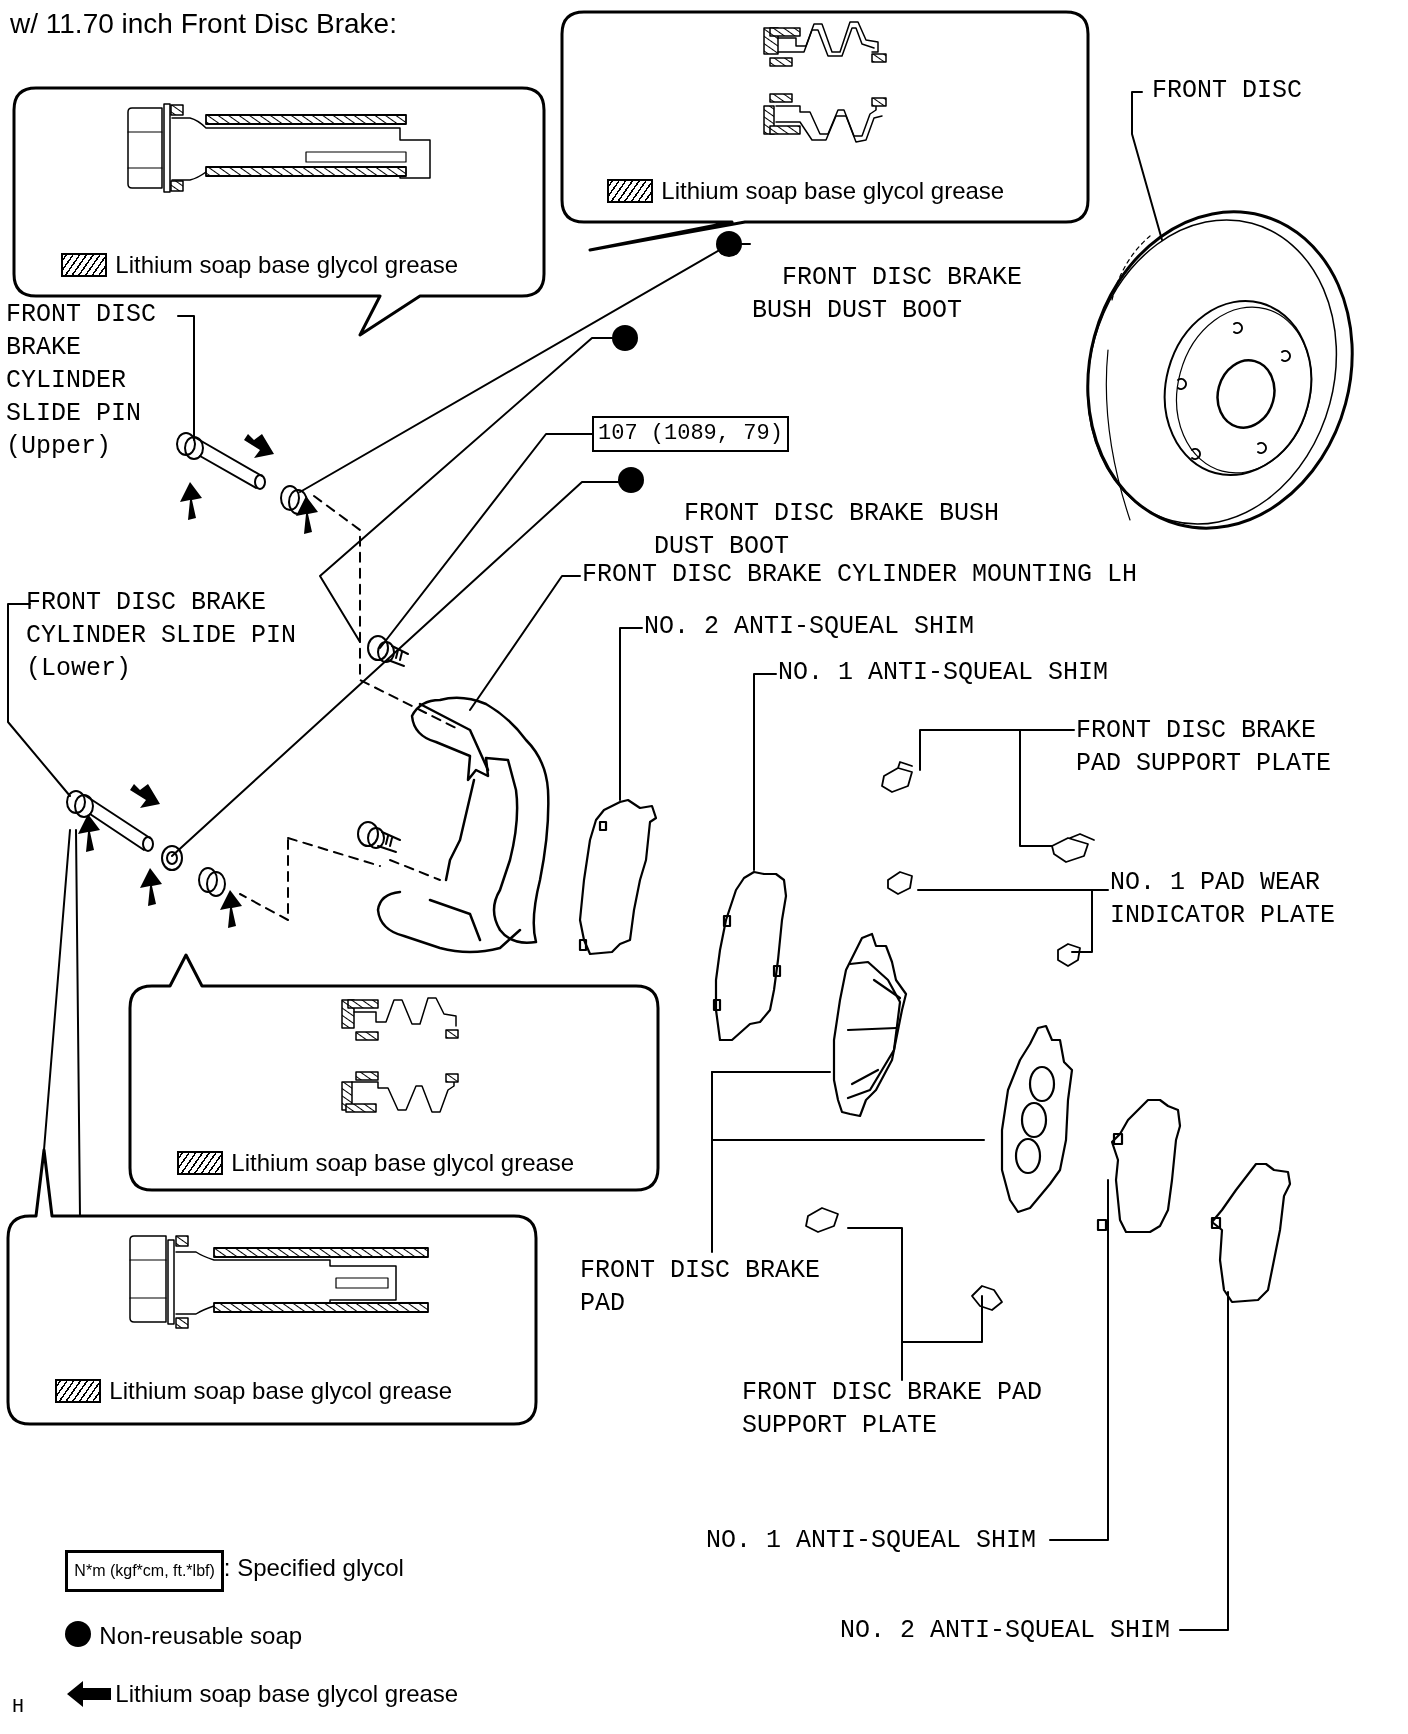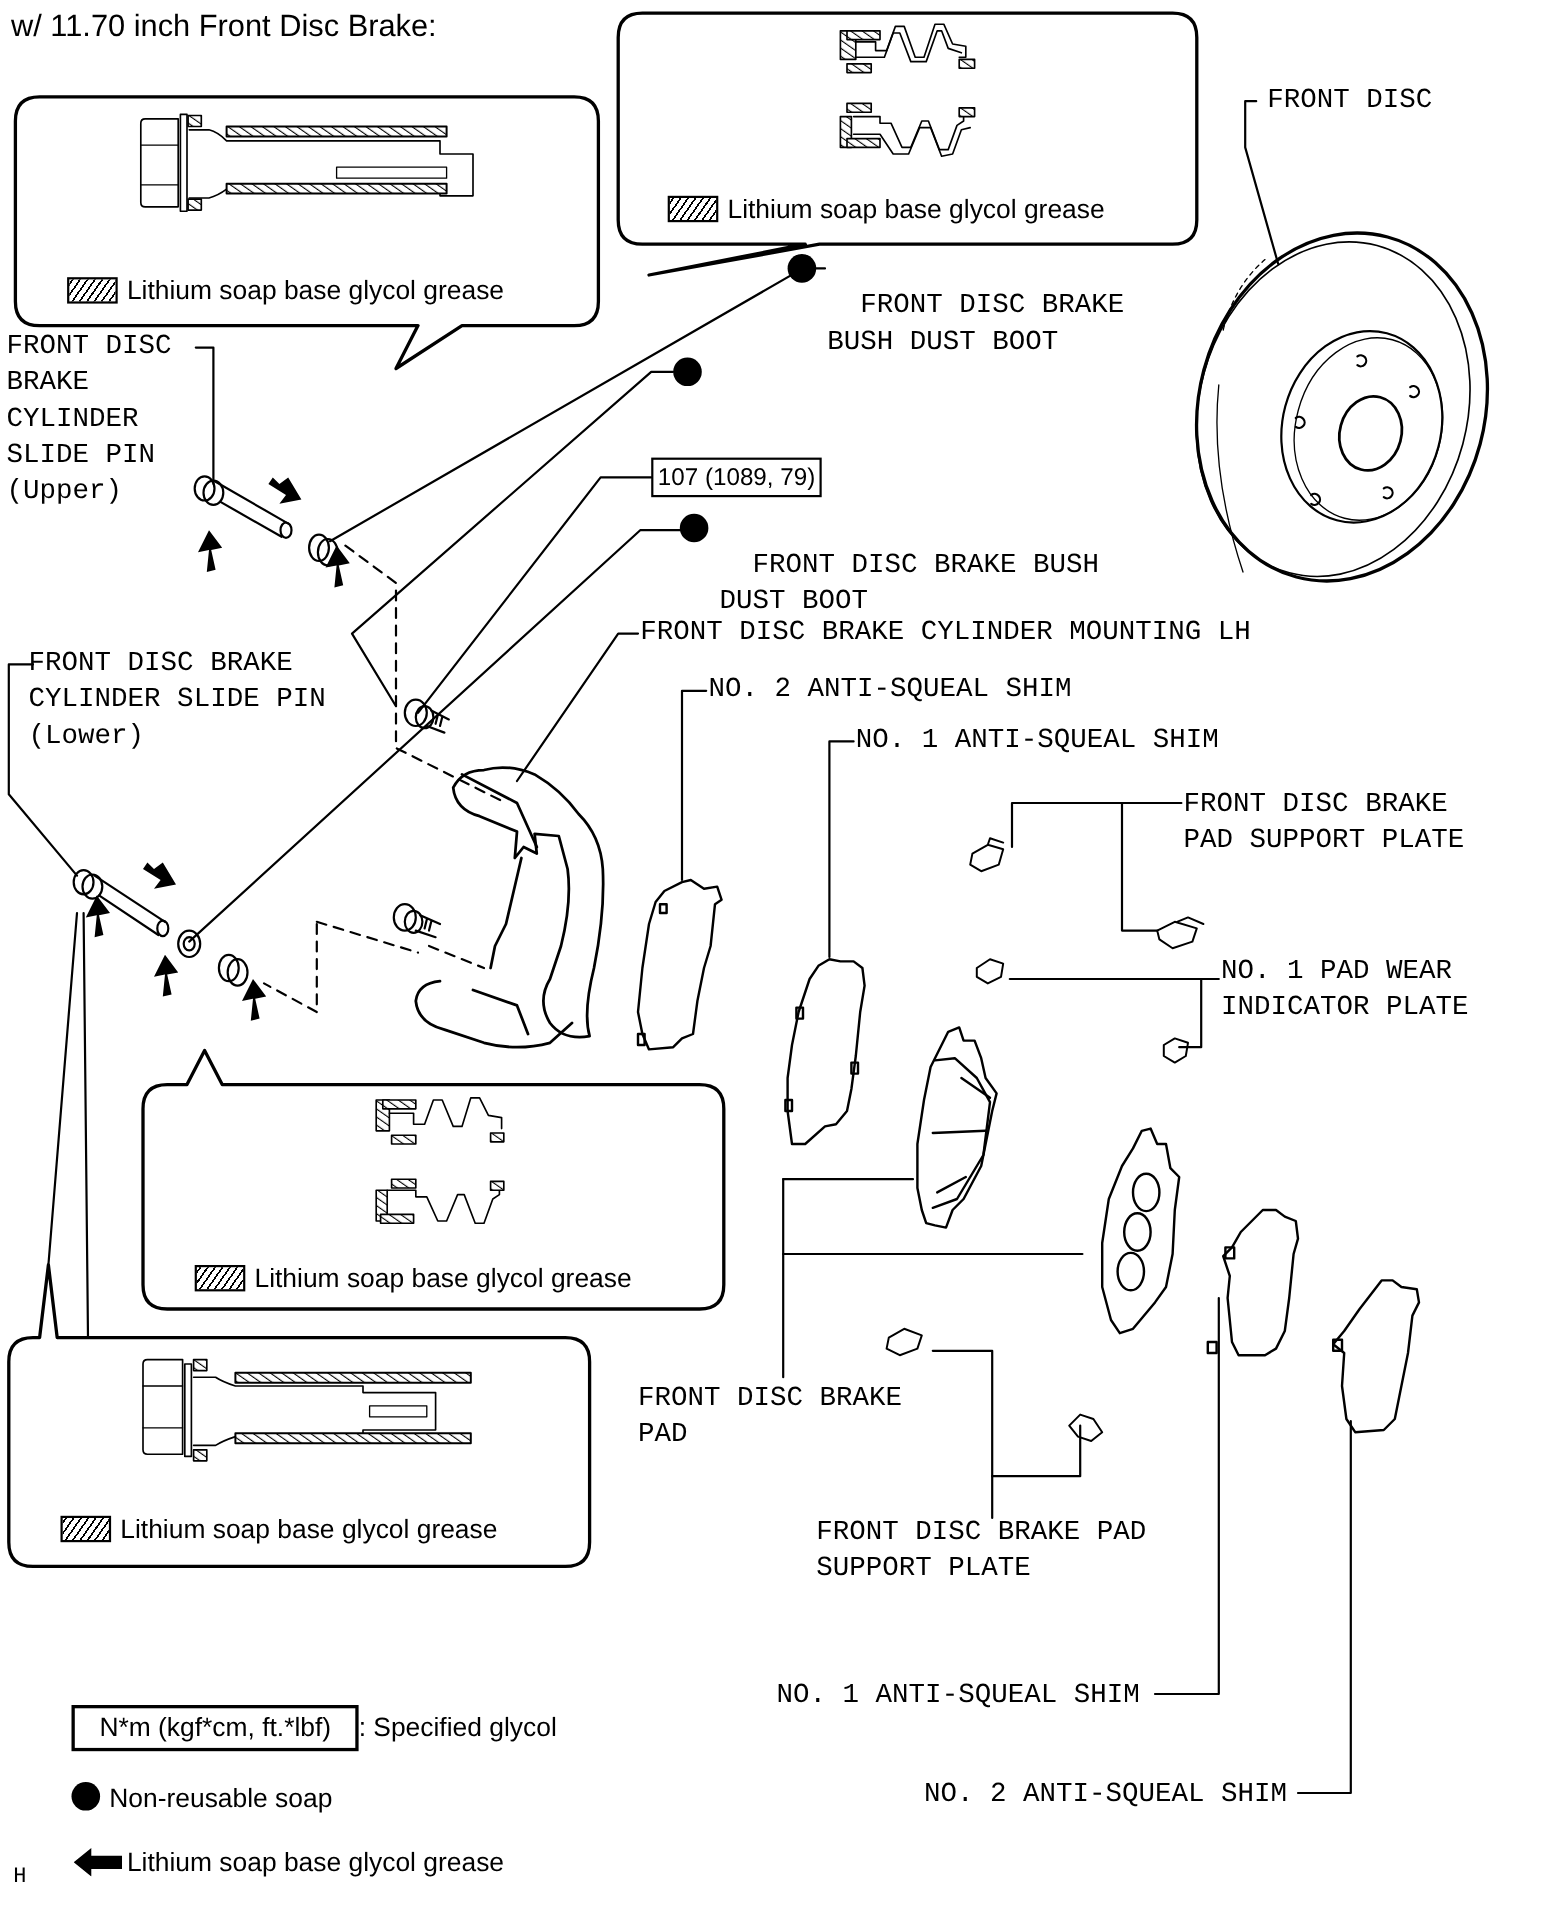--- a/index.html
+++ b/index.html
@@ -6,22 +6,22 @@
   body { width: 1408px; height: 1734px; position: relative; overflow: hidden;
          font-family: "Liberation Sans", "DejaVu Sans", sans-serif; color: #000; }
   #diagram { position: absolute; left: 0; top: 0; }
   .lbl { position: absolute; font-size: 25px; line-height: 33px; white-space: pre; color: #000; font-family: Liberation Mono, monospace; }
   .title { position: absolute; left: 10px; top: 6px; font-size: 28px; line-height: 36px; }
   .box-lbl { position: absolute; font-size: 24px; line-height: 30px; white-space: pre; }
   .hatch { display: inline-block; width: 46px; height: 24px; border: 2px solid #000; box-sizing: border-box;
            vertical-align: -4px; margin-right: 8px;
            background: repeating-linear-gradient(-55deg, #fff 0 4px, #000 4px 5.5px); }
   .dot { display: inline-block; width: 26px; height: 26px; border-radius: 50%; background: #000; vertical-align: -3px; margin-right: 8px; }
-  .torque { position: absolute; border: 2px solid #000; padding: 0 4px; font-size: 22px; line-height: 32px; }
-  .legend-box { border: 3px solid #000; padding: 0 22px; font-size: 24px; line-height: 36px; display: inline-block; }
+  .torque { position: absolute; border: 2px solid #000; padding: 0 4px; font-size: 22px; line-height: 32px; font-family: Liberation Mono, monospace; }
+  .legend-box { border: 3px solid #000; padding: 0 6px; font-size: 16px; line-height: 36px; display: inline-block; }
   .legend-row { position: absolute; font-size: 24px; line-height: 36px; white-space: pre; }
   .arrow-glyph { display: inline-block; width: 44px; height: 26px; vertical-align: -5px; margin-right: 4px; }
 </style>
 </head>
 <body>
 
 <svg id="diagram" width="1408" height="1734" viewBox="0 0 1408 1734" xmlns="http://www.w3.org/2000/svg">
   <defs>
     <pattern id="hatchp" patternUnits="userSpaceOnUse" width="6" height="6" patternTransform="rotate(-55)">
       <rect width="6" height="6" fill="#fff"></rect>

